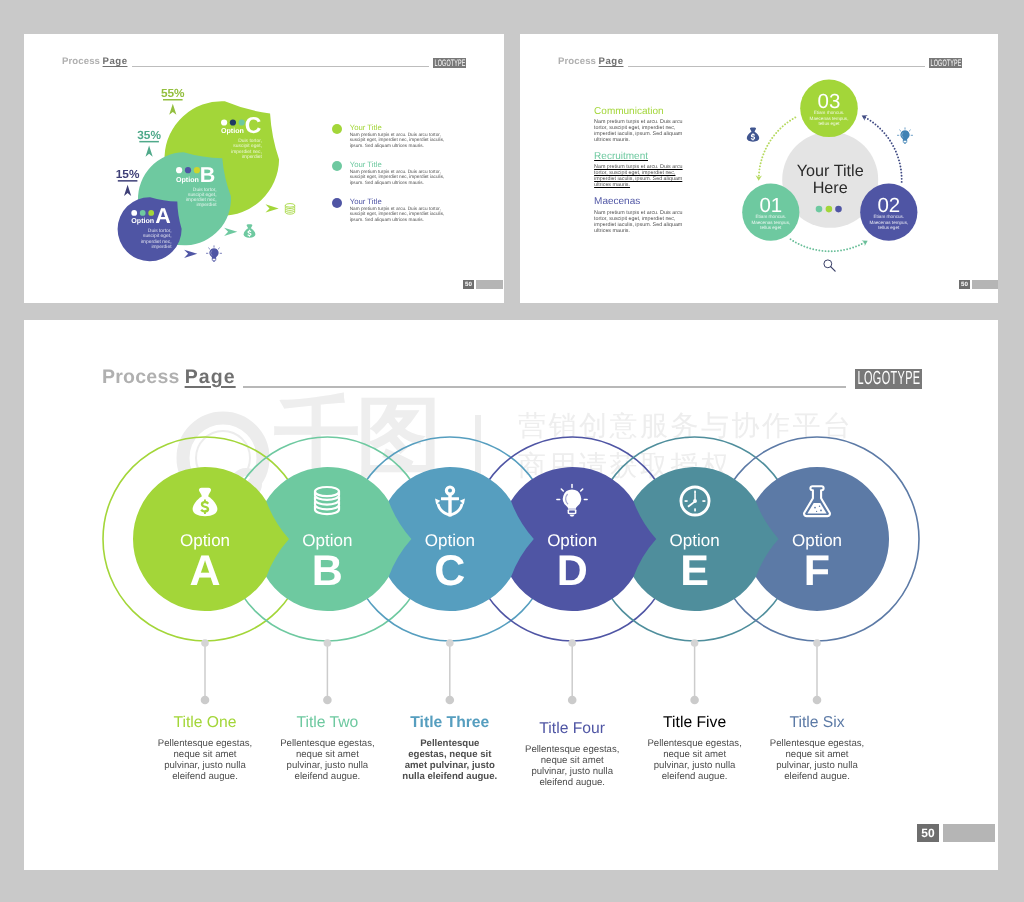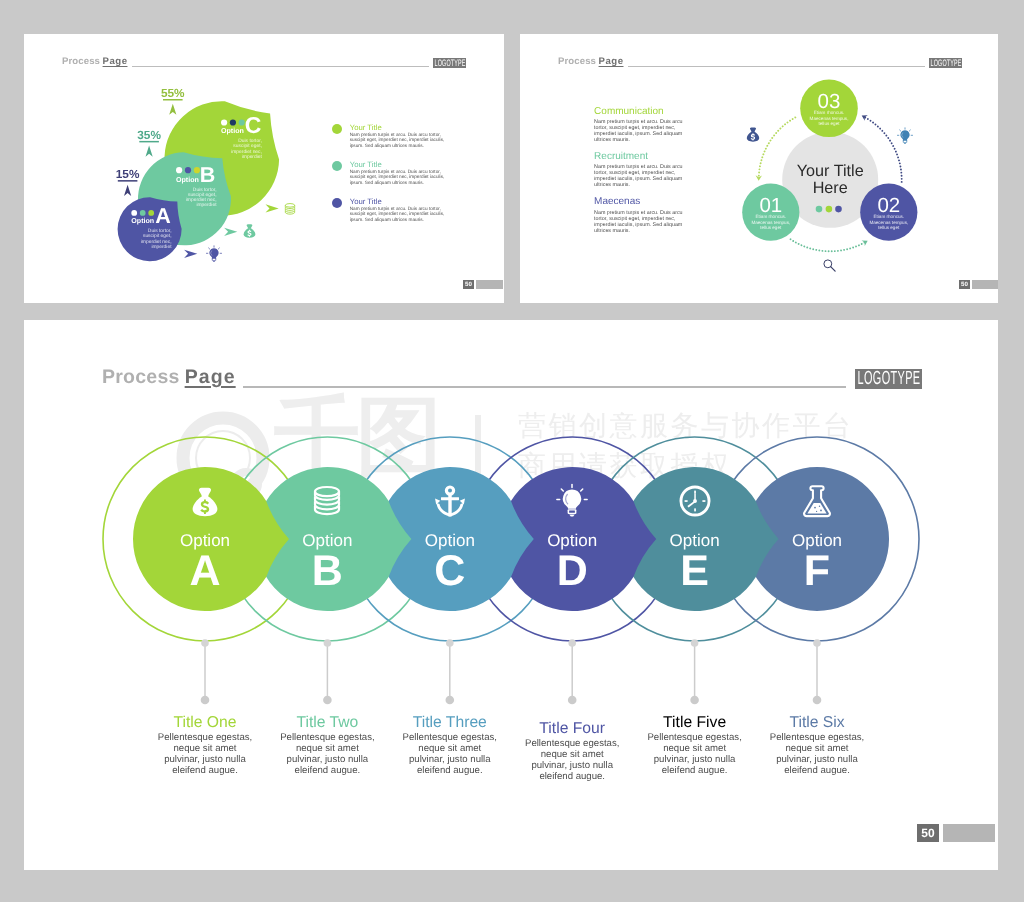--- a/index.html
+++ b/index.html
@@ -51,21 +51,21 @@
   
   #s3svg{position:absolute;left:0;top:0;}
   #s3hdr{left:78px;top:46px;font-size:19.5px;}
   #s3hdr .t1{margin-right:5px;}
   #s3rule{left:219px;top:66px;width:603px;height:2px;background:#b8b8b8;}
   #s3logo{left:831px;top:49px;width:67px;height:20px;font-size:19px;line-height:20.5px;letter-spacing:0.6px;}
   #s3pg{left:893px;top:504px;}
   #s3pg .num{width:22px;height:18px;font-size:12px;line-height:18px;}
   #s3pg .bar{width:52px;height:18px;margin-left:4px;}
   .s3lab{position:absolute;text-align:center;width:97px;}
-  .s3lab .t{font-size:15.7px;margin-bottom:0;}
+  .s3lab .t{font-size:15.7px;margin-bottom:6px;}
   .s3lab .b{font-size:9.6px;color:#4d4d4d;line-height:11px;}
   .wm-mark{left:144px;top:86px;}
   .wm-cn1{left:494px;top:92px;font-size:28px;letter-spacing:2.5px;line-height:28px;}
   .wm-cn2{left:494px;top:132px;font-size:28px;letter-spacing:2.5px;line-height:28px;}
   .wm-qiantu{left:250px;top:74px;font-size:86px;font-weight:bold;letter-spacing:-4px;line-height:86px;}
   .wm-bar{left:451px;top:95px;width:6px;height:65px;background:#ededed;}
 </style>
 </head>
 <body>
 
@@ -227,21 +227,21 @@
         <text x="309" y="74.3" text-anchor="middle" font-size="20.5" fill="#ffffff" font-family="&quot;Liberation Sans&quot;,sans-serif">03</text>
         <text x="309" y="79.8" text-anchor="middle" font-size="4.6" fill="#ffffff" fill-opacity="0.85" font-family="&quot;Liberation Sans&quot;,sans-serif">Etiam rhoncus.</text>
         <text x="309" y="85.6" text-anchor="middle" font-size="4.6" fill="#ffffff" fill-opacity="0.85" font-family="&quot;Liberation Sans&quot;,sans-serif">Maecenas tempus,</text>
         <text x="309" y="91.39999999999999" text-anchor="middle" font-size="4.6" fill="#ffffff" fill-opacity="0.85" font-family="&quot;Liberation Sans&quot;,sans-serif">tellus eget</text>
       </svg>
     <div id="s2sections">
         <div class="sec" style="position: absolute; left: 74.1px; top: 71.5px;">
           <div class="ttl" style="color: rgb(163, 214, 57);">Communication</div>
           <div class="bod">Nam pretium turpis et arcu. Duis arcu tortor, suscipit eget, imperdiet nec, imperdiet iaculis, ipsum. Sed aliquam ultrices mauris.</div>
         </div>
-        <div class="sec" style="position: absolute; left: 74.1px; top: 116.8px;">
+        <div class="sec" style="position: absolute; left: 74.1px; top: 116.8px; text-decoration: underline;">
           <div class="ttl" style="color: rgb(110, 201, 160);">Recruitment</div>
           <div class="bod">Nam pretium turpis et arcu. Duis arcu tortor, suscipit eget, imperdiet nec, imperdiet iaculis, ipsum. Sed aliquam ultrices mauris.</div>
         </div>
         <div class="sec" style="position: absolute; left: 74.1px; top: 162.1px;">
           <div class="ttl" style="color: rgb(79, 85, 164);">Maecenas</div>
           <div class="bod">Nam pretium turpis et arcu. Duis arcu tortor, suscipit eget, imperdiet nec, imperdiet iaculis, ipsum. Sed aliquam ultrices mauris.</div>
         </div>
       </div>
     <div class="pgnum" id="s2pg">
       <div class="num">50</div>
@@ -355,21 +355,21 @@
 
     <div id="s3labels">
         <div class="s3lab" style="left: 132.5px; top: 394px;">
           <div class="t" style="color: rgb(163, 214, 57);">Title One</div>
           <div class="b">Pellentesque egestas, neque sit amet pulvinar, justo nulla eleifend augue.</div>
         </div>
         <div class="s3lab" style="left: 254.9px; top: 394px;">
           <div class="t" style="color: rgb(110, 201, 160);">Title Two</div>
           <div class="b">Pellentesque egestas, neque sit amet pulvinar, justo nulla eleifend augue.</div>
         </div>
-        <div class="s3lab" style="left: 377.3px; top: 394px;">
+        <div class="s3lab" style="left: 377.3px; top: 394px; font-weight: bold;">
           <div class="t" style="color: rgb(86, 158, 191);">Title Three</div>
           <div class="b">Pellentesque egestas, neque sit amet pulvinar, justo nulla eleifend augue.</div>
         </div>
         <div class="s3lab" style="left: 499.7px; top: 400px;">
           <div class="t" style="color: rgb(79, 85, 164);">Title Four</div>
           <div class="b">Pellentesque egestas, neque sit amet pulvinar, justo nulla eleifend augue.</div>
         </div>
         <div class="s3lab" style="left: 622.1px; top: 394px;">
           <div class="t" style="color: #000000;">Title Five</div>
           <div class="b">Pellentesque egestas, neque sit amet pulvinar, justo nulla eleifend augue.</div>

